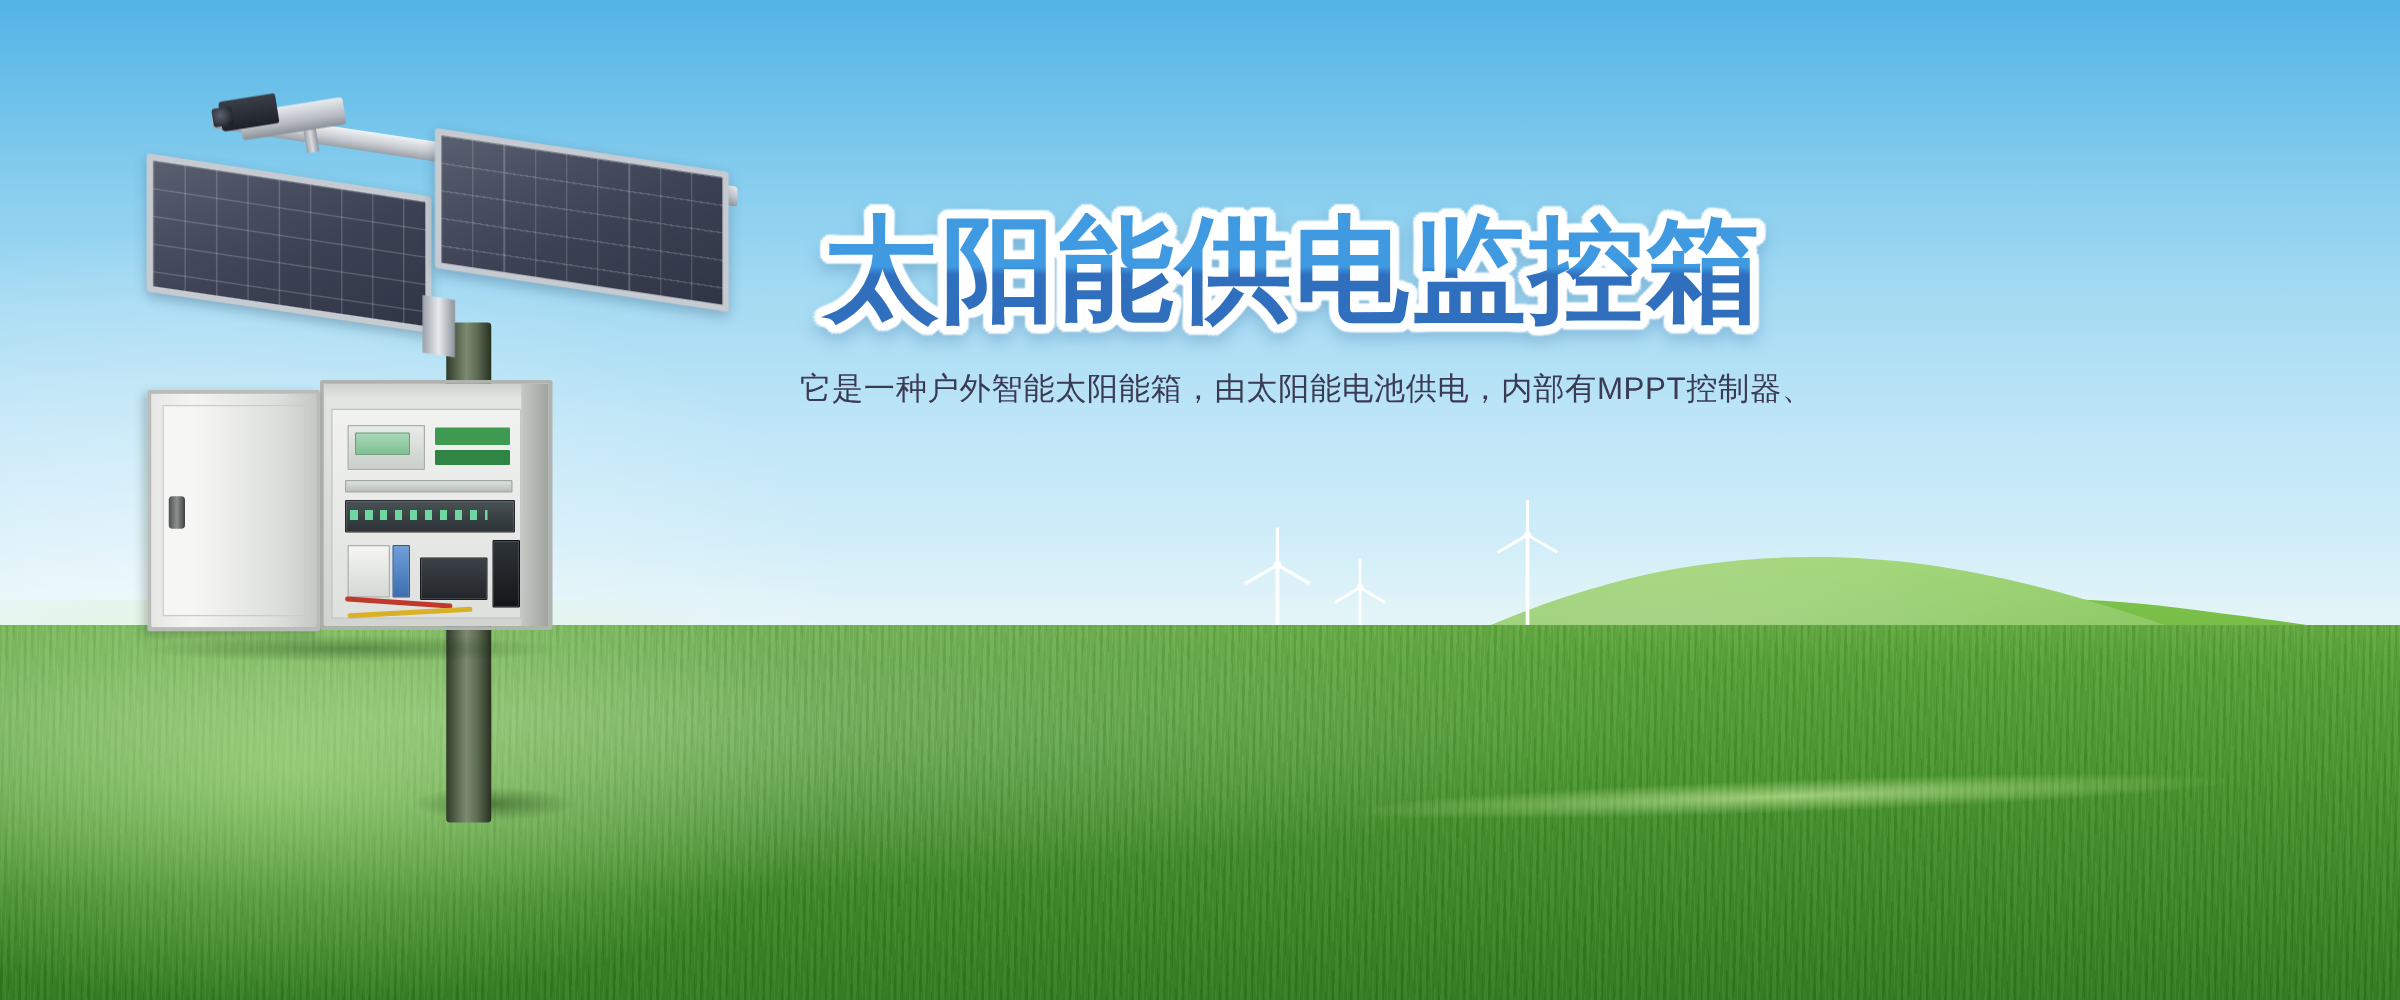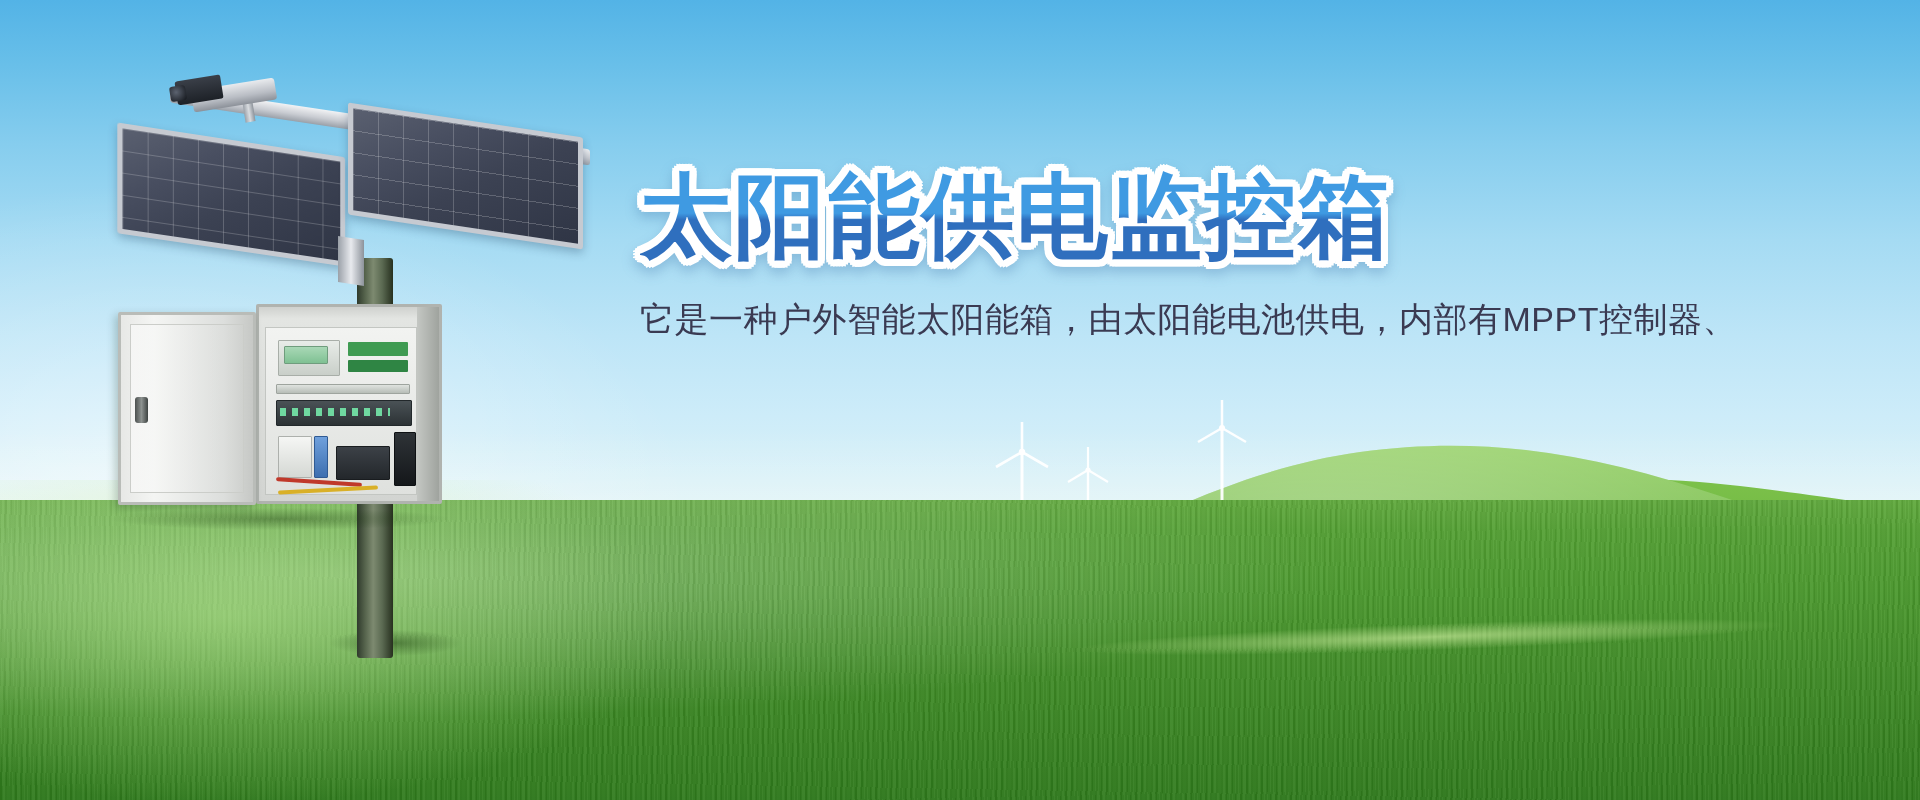--- a/index.html
+++ b/index.html
@@ -61,21 +61,21 @@
   .grass-light-streak {
     position:absolute; left:900px; bottom:110px; width:700px; height:26px;
     background:radial-gradient(ellipse at 50% 50%, rgba(230,255,180,.55) 0%, rgba(230,255,180,0) 72%);
     transform:rotate(-2deg);
   }
   
   .text-block {
     position:absolute;
     left:640px; top:170px;
     width:790px;
-    text-align:left;
+    text-align:center;
   }
   .headline {
     font-size:92px;
     line-height:1.02;
     font-weight:bold;
     letter-spacing:2px;
     color:#2f86d8;
     background:linear-gradient(to bottom, #3f9ae2 0%, #3f9ae2 46%, #2f6fbe 53%, #2f6fbe 100%);
     -webkit-background-clip:text;
     background-clip:text;
@@ -84,21 +84,21 @@
     filter:
       drop-shadow(3px 0 0 #fff) drop-shadow(-3px 0 0 #fff)
       drop-shadow(0 3px 0 #fff) drop-shadow(0 -3px 0 #fff)
       drop-shadow(2px 2px 0 #fff) drop-shadow(-2px 2px 0 #fff)
       drop-shadow(2px -2px 0 #fff) drop-shadow(-2px -2px 0 #fff)
       drop-shadow(0 6px 6px rgba(40,90,150,.25));
     white-space:nowrap;
   }
   .subline {
     margin-top:26px;
-    font-size:34px;
+    font-size:25px;
     line-height:1.72;
     color:#3a3a52;
     font-weight:400;
     letter-spacing:.5px;
   }
   .subline div { white-space:nowrap; }
 
   
   .pole {
     position:absolute;

